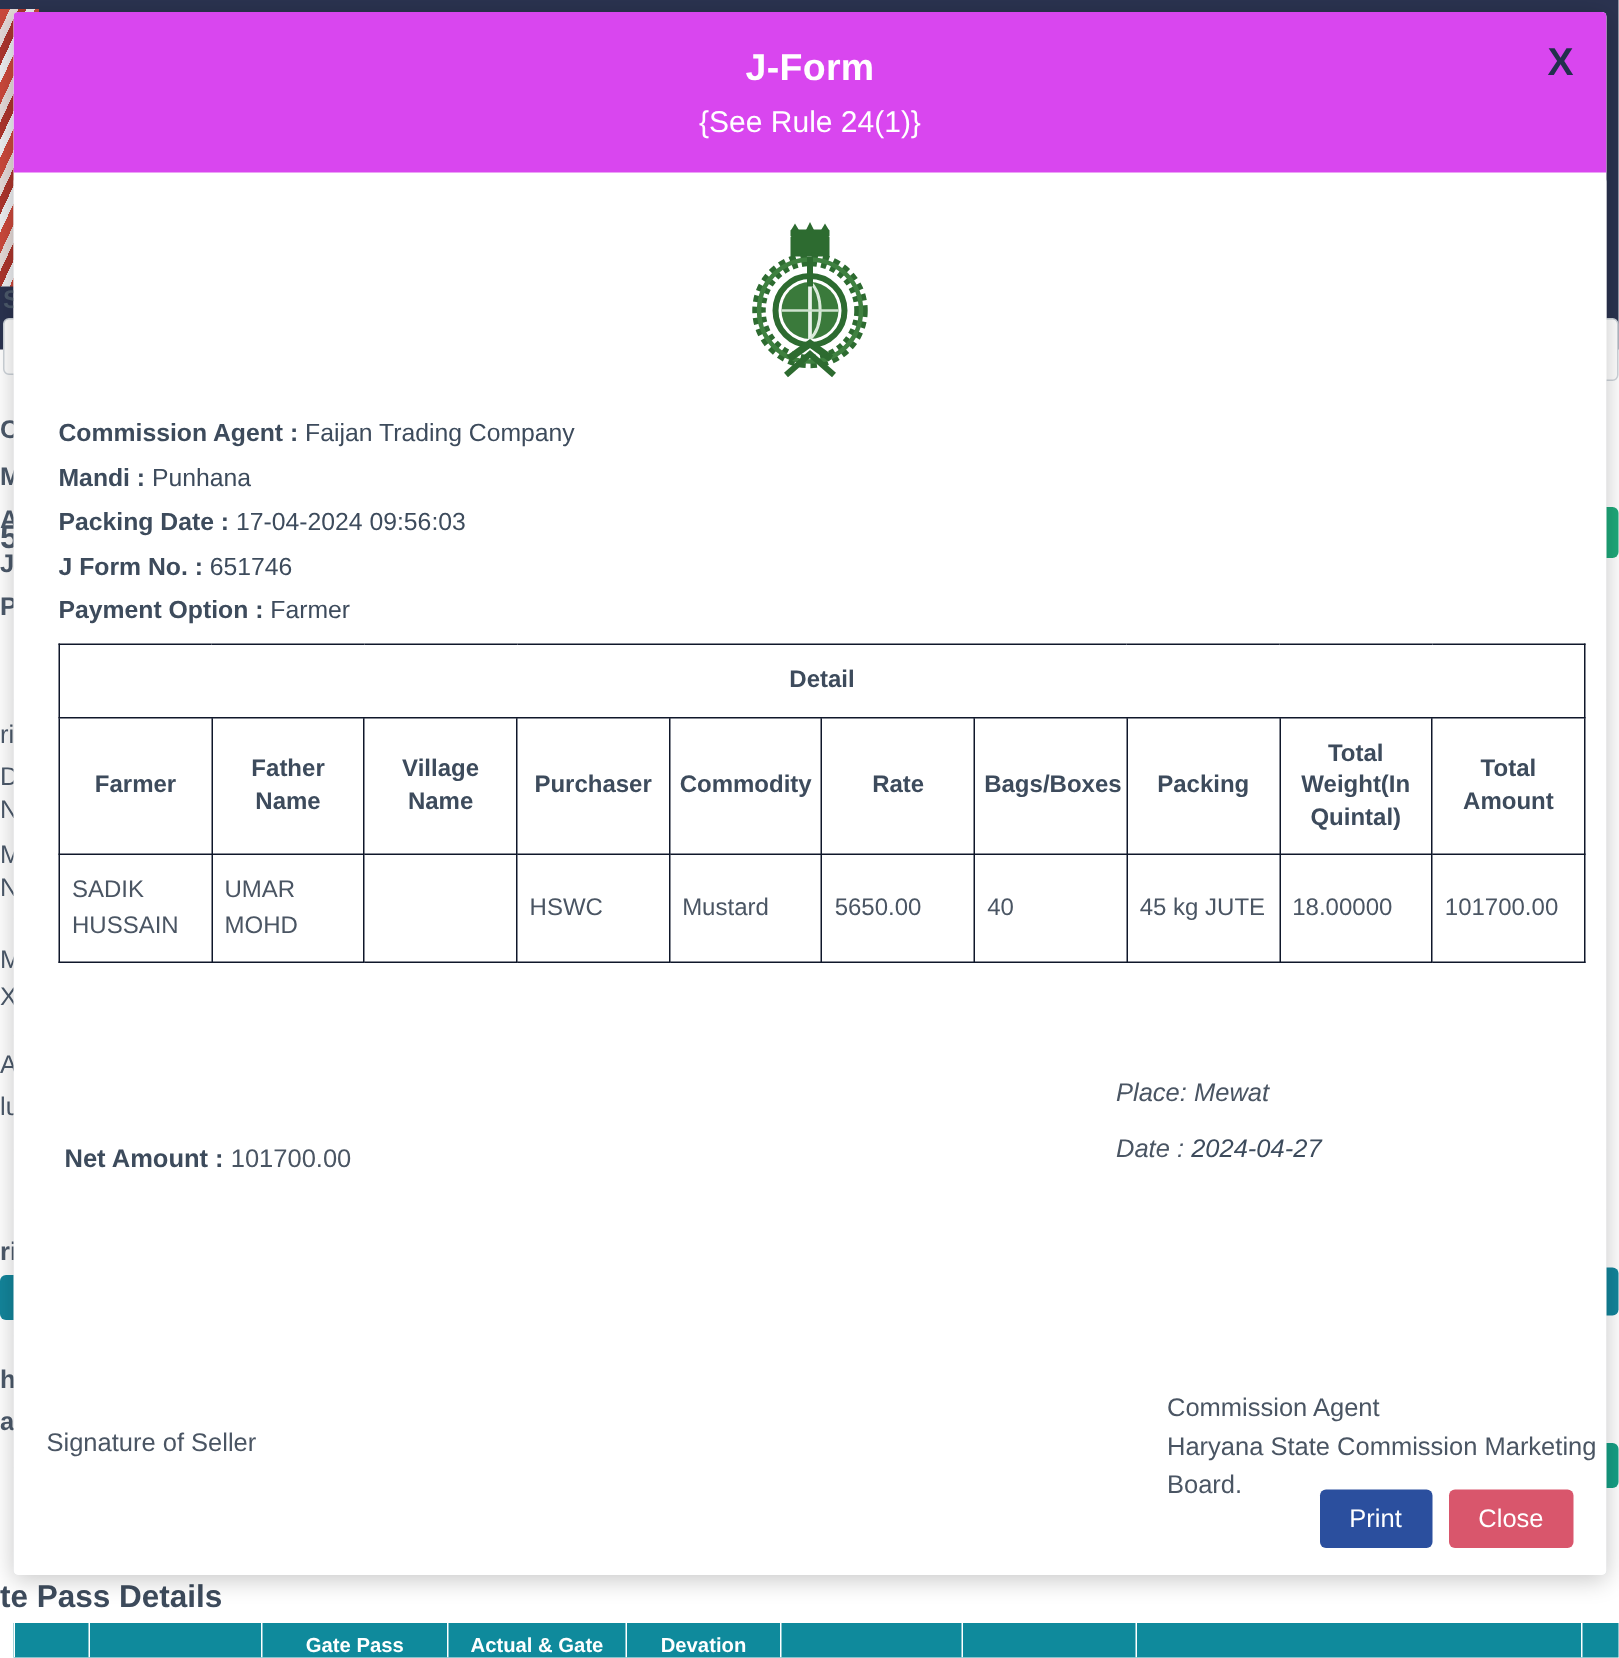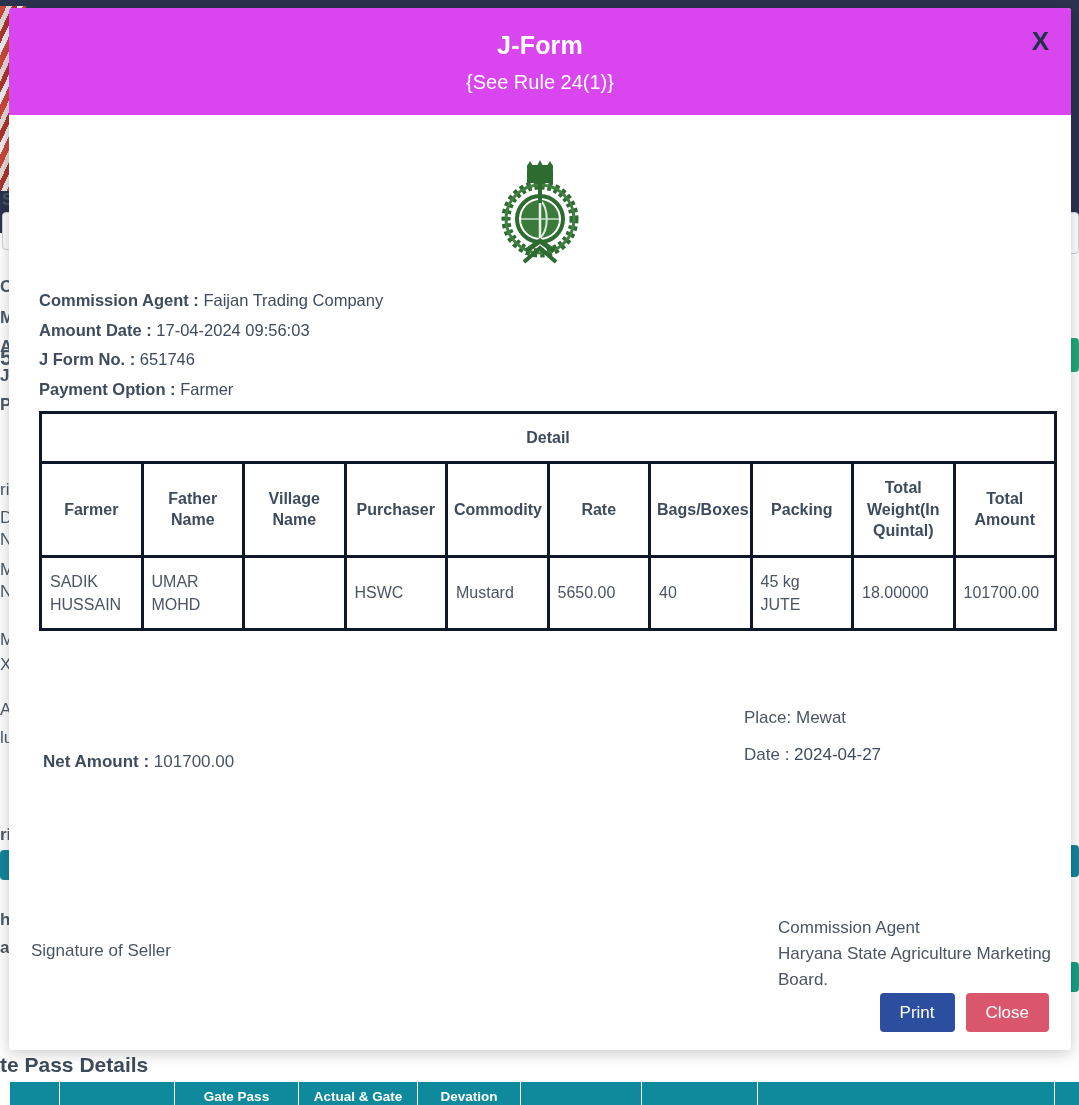--- a/index.html
+++ b/index.html
@@ -137,21 +137,21 @@
     font-size: 26px;
     font-weight: 700;
     color: #23304d;
     cursor: pointer;
     line-height: 1;
     user-select: none;
   }
 
   .modal-body {
     position: relative;
-    padding: 16px 22px;
+    padding: 4px 22px;
     height: 695px;
   }
 
   
   .emblem-wrap {
     text-align: center;
     padding-top: 28px;
   }
   .emblem {
     display: inline-block;
@@ -174,21 +174,21 @@
 
   
   .detail-table {
     margin-top: 12px;
     margin-left: 8px;
     width: 1018px;
     border-collapse: collapse;
     table-layout: fixed;
   }
   .detail-table td, .detail-table th {
-    border: 3px solid #0f172a;
+    border: 1px solid #0f172a;
   }
   .detail-caption {
     text-align: center;
     font-size: 23px;
     font-weight: 700;
     color: #3d4b5c;
     padding: 16px 0 15px;
   }
   .detail-table thead th {
     font-size: 16px;
@@ -219,20 +219,21 @@
 
   
   .sig-area { position: relative; margin-top: 0; }
 
   .place-block {
     position: absolute;
     left: 713px; top: 78px;
     font-size: 17px;
     color: #4a5563;
     line-height: 1;
+    font-style: italic;
   }
   .place-block .row { margin-bottom: 20px; white-space: nowrap; }
   .place-block .strong { color: #3d4b5c; }
 
   .net-amount {
     position: absolute;
     left: 12px; top: 121px;
     font-size: 17px;
     font-weight: 700;
     color: #3d4b5c;
@@ -376,21 +377,25 @@
         </g>
       </svg>
     </div>
 
     <div class="meta">
       <div class="meta-line">
         <span>Commission Agent :</span>
         <span class="val">Faijan Trading Company</span>
       </div>
       <div class="meta-line">
-        <span>Amount Date :</span>
+        <span>Mandi :</span>
+        <span class="val">Punhana</span>
+      </div>
+      <div class="meta-line">
+        <span>Packing Date :</span>
         <span class="val">17-04-2024 09:56:03</span>
       </div>
       <div class="meta-line">
         <span>J Form No. :</span>
         <span class="val">651746</span>
       </div>
       <div class="meta-line">
         <span>Payment Option :</span>
         <span class="val">Farmer</span>
       </div>
@@ -445,21 +450,21 @@
 
       <div class="net-amount">
         <span>Net Amount :</span>
         <span class="val">101700.00</span>
       </div>
 
       <div class="sig-seller">Signature of Seller</div>
 
       <div class="agent-block">
         <div>Commission Agent</div>
-        <div>Haryana State Agriculture Marketing Board.</div>
+        <div>Haryana State Commission Marketing Board.</div>
       </div>
     </div>
 
   </div>
 
   <div class="modal-footer">
     <button class="btn btn-print">Print</button>
     <button class="btn btn-close">Close</button>
   </div>
 </div>

